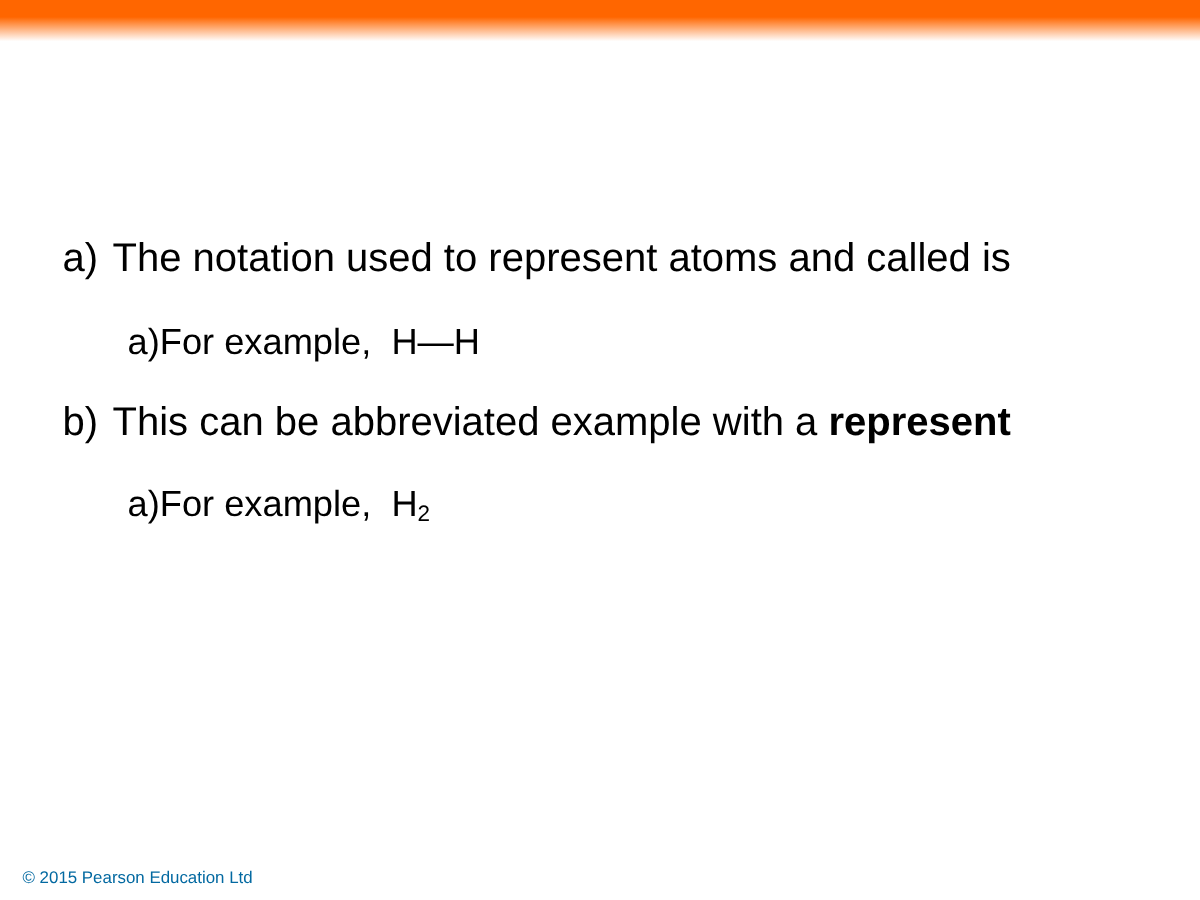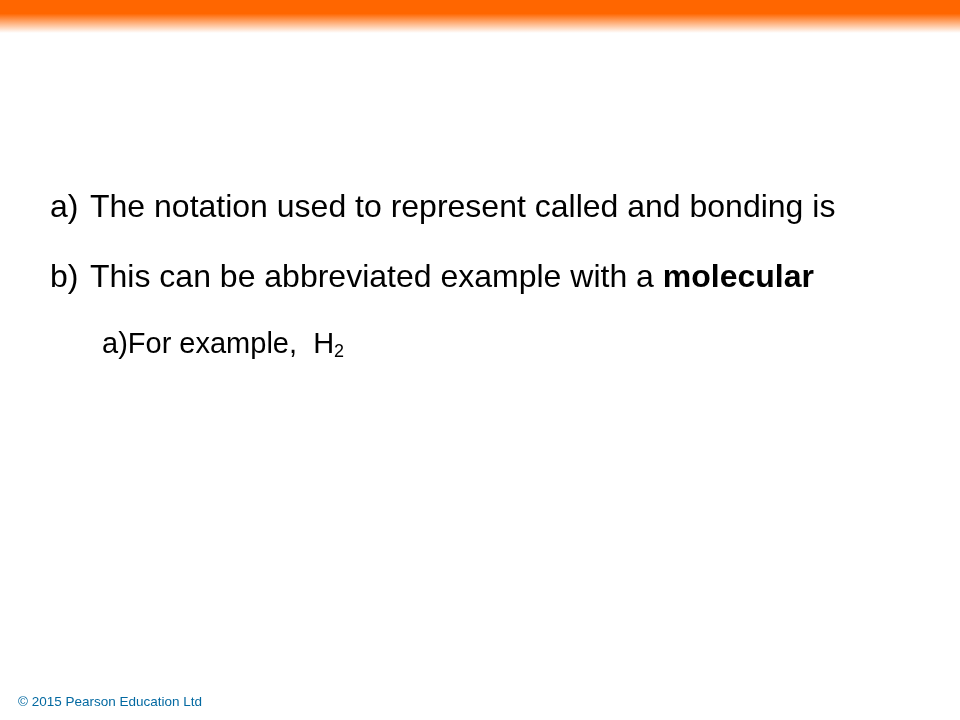--- a/index.html
+++ b/index.html
@@ -73,29 +73,32 @@
 </head>
 <body>
 
 <div class="top-bar"></div>
 
 <div class="content">
 
   <div class="bullet-l1 mb30">
     <span class="blabel">a)</span>
     <div class="btext">
-      <div class="line"><span>The notation used to represent called and bonding is</span></div>
+      <div class="line"><span>The notation used to represent atoms and called is</span></div>
     </div>
   </div>
 
+  <div class="bullet-l2 mb25">
+    <span>a)</span><span>For example,&nbsp; H—H</span>
+  </div>
 
   <div class="bullet-l1 mb29">
     <span class="blabel">b)</span>
     <div class="btext">
-      <div class="line"><span>This can be abbreviated example with a </span><span class="bold">molecular</span></div>
+      <div class="line"><span>This can be abbreviated example with a </span><span class="bold">represent</span></div>
     </div>
   </div>
 
   <div class="bullet-l2">
     <span>a)</span><span>For example,&nbsp; H</span><span class="subscript">2</span>
   </div>
 
 </div>
 
 <div class="footer">© 2015 Pearson Education Ltd</div>

